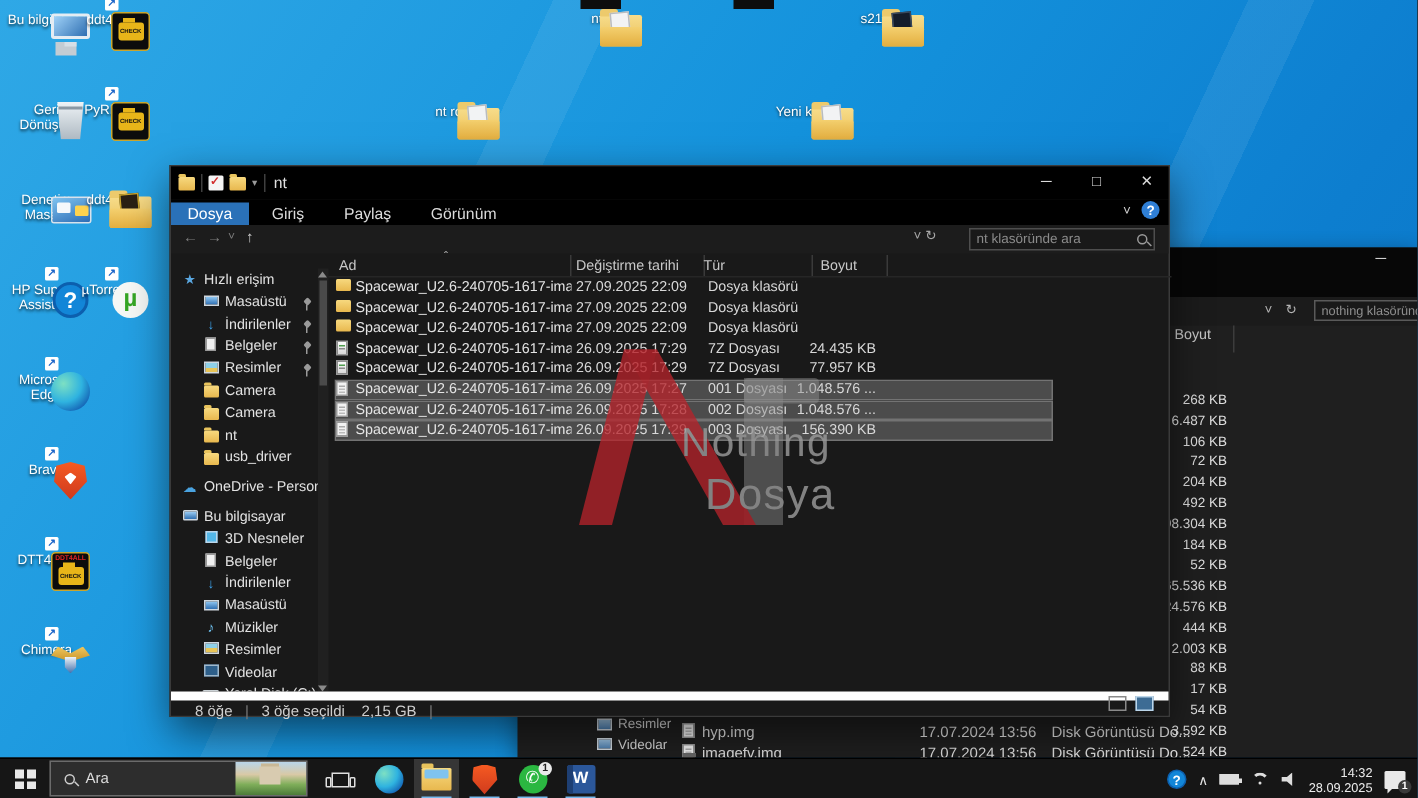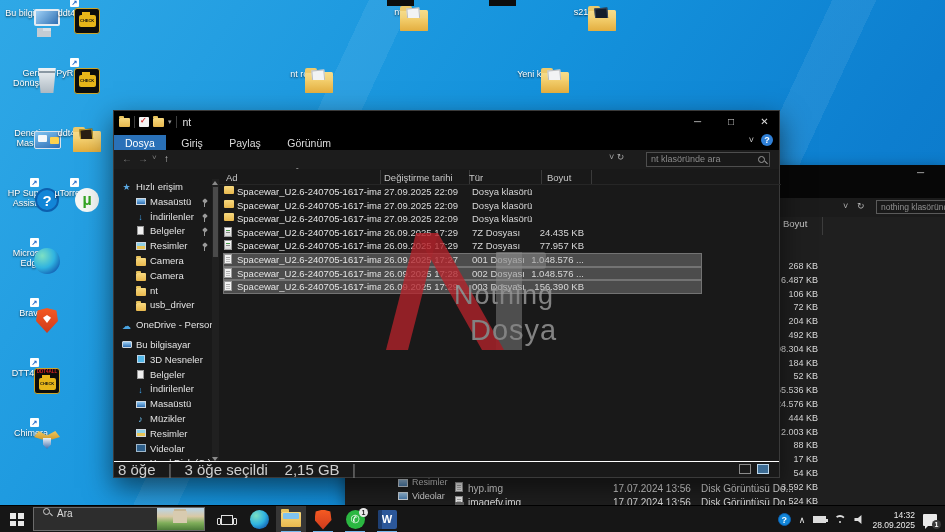--- a/index.html
+++ b/index.html
@@ -115,38 +115,38 @@
   .scr-arrow{position:absolute;left:0;width:0;height:0;border-left:3.5px solid transparent;border-right:3.5px solid transparent;}
   #filelist{position:absolute;left:105px;top:74px;width:562px;height:278px;}
   .frow{position:absolute;left:4px;width:479px;height:13.6px;font-size:9.5px;color:#e4e4e4;white-space:nowrap;}
   .frow.sel{background:#4c4c4c;box-shadow:inset 0 0 0 1px rgba(255,255,255,.22);}
   .fcell{position:absolute;top:1px;overflow:hidden;}
   .fc-name{left:14px;width:144px;}
   .fc-ico{left:1px;top:1px;}
   .fc-date{left:161px;width:86px;color:#d8d8d8;}
   .fc-type{left:249px;width:90px;color:#d8d8d8;}
   .fc-size{left:296px;width:65px;text-align:right;color:#d8d8d8;}
-  #statusbar{position:absolute;left:0;bottom:0;width:100%;height:16px;background:#191919;border-top:1px solid #ffffff;
-    font-size:15px;color:#cfcfcf;line-height:15px;padding-left:4px;}
+  #statusbar{position:absolute;left:0;bottom:0;width:100%;height:16px;background:#191919;border-top:6px solid #ffffff;
+    font-size:10px;color:#cfcfcf;line-height:15px;padding-left:16px;}
   #viewicons{position:absolute;right:10px;bottom:3px;display:flex;gap:6px;}
   .vico{width:12px;height:10px;border:1px solid #8a8a8a;}
   .vico.hl{background:#3d6c94;border-color:#bcd6ea;}
 
   
   #watermark{position:absolute;left:378px;top:230px;width:270px;height:135px;z-index:30;pointer-events:none;opacity:.82;}
   #watermark .wm-line{position:absolute;color:#9a9a9a;letter-spacing:1px;}
   #wm1{left:76px;top:50px;font-size:27px;}
   #wm2{left:92px;top:84px;font-size:29px;}
 
   
   #taskbar{position:absolute;left:0;top:505px;width:945px;height:27px;background:#161616;z-index:40;border-top:1px solid #000;}
   #startbtn{position:absolute;left:10px;top:7px;width:14px;height:13px;}
   #startbtn i{position:absolute;width:6px;height:5.5px;background:#e8e8e8;}
   #tsearch{position:absolute;left:33px;top:1px;width:172px;height:24px;background:#2d2d2d;border:1px solid #6b6b6b;
-    display:flex;align-items:flex-start;font-size:10px;color:#dcdcdc;}
+    display:flex;align-items:center;font-size:10px;color:#dcdcdc;}
   #tsearch .mag{margin:0 7px 0 9px;border-color:#cfcfcf;}
   #tsearch .mag::after{background:#cfcfcf;}
   #tsearch-img{position:absolute;right:0;top:0;width:47px;height:22px;
     background:linear-gradient(180deg,#b9d5e9 0%,#d9c9a6 38%,#7fae5a 68%,#4d7c39 100%);}
   #tsearch-img::after{content:"";position:absolute;left:16px;top:3px;width:14px;height:12px;background:#d8cbb0;box-shadow:0 -3px 0 -1px #c9b896;}
   .tbslot{position:absolute;top:0;width:30px;height:27px;display:flex;align-items:center;justify-content:center;}
   .tbslot.active{background:rgba(255,255,255,.14);}
   .tbslot .uline{position:absolute;left:5px;bottom:0;width:20px;height:2px;background:#76b9ed;}
   .tv-ic{width:12px;height:10px;border:1px solid #e0e0e0;position:relative;}
   .tv-ic::before,.tv-ic::after{content:"";position:absolute;top:2px;width:2px;height:5px;border:1px solid #e0e0e0;border-radius:1px;}

